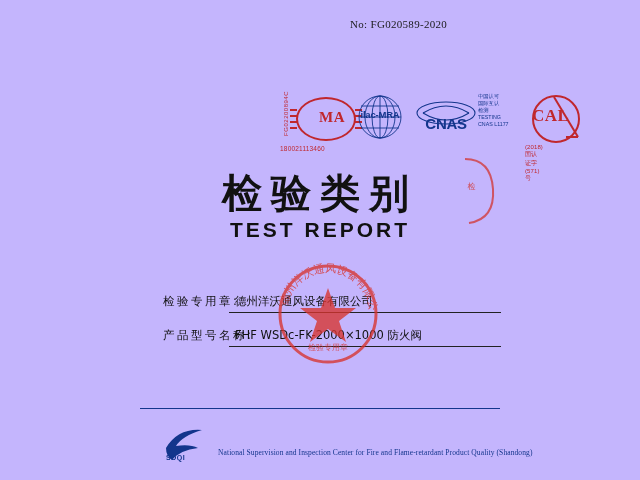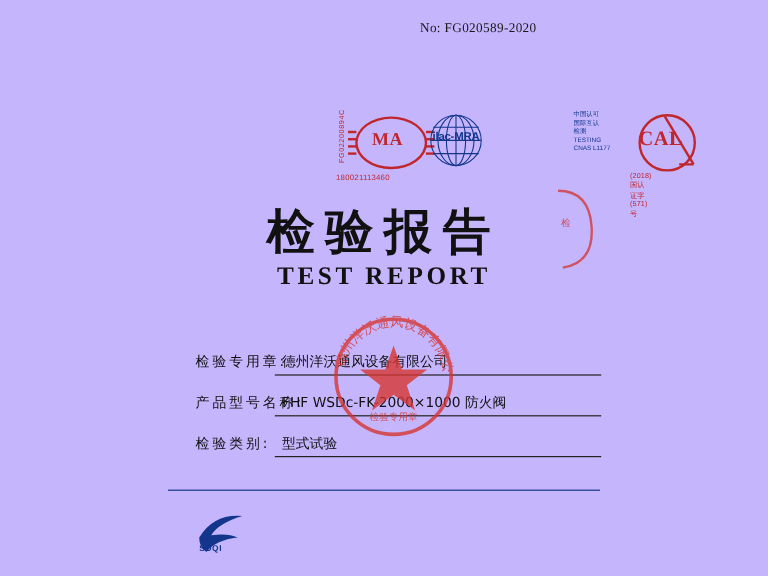--- a/index.html
+++ b/index.html
@@ -72,21 +72,21 @@
     top: 52px;
     width: 56px;
     height: 40px;
     border: 2.5px solid #c0272d;
     border-radius: 50%/50%;
   }
   .ma-oval .ma-text {
     position: absolute;
     left: 0; right: 0;
     top: 10px;
-    text-align: left;
+    text-align: center;
     font-size: 15px;
     font-weight: bold;
     color: #c0272d;
     font-family: "Liberation Serif", serif;
     letter-spacing: 0.5px;
     padding-left: 12px;
   }
   .ma-tick {
     position: absolute;
     width: 7px;
@@ -205,21 +205,21 @@
   }
   .title-en {
     position: absolute;
     left: 0; right: 0;
     top: 218px;
     text-align: center;
     font-size: 21px;
     font-weight: bold;
     letter-spacing: 3px;
     color: #111;
-    font-family: Liberation Serif, serif;
+    font-family: Liberation Sans, sans-serif;
   }
 
   
   .fields {
     position: absolute;
     left: 163px;
     top: 292px;
     width: 320px;
   }
   .field-row {
@@ -359,61 +359,66 @@
           <ellipse cx="25" cy="22" rx="15" ry="21"></ellipse>
           <line x1="4" y1="22" x2="46" y2="22"></line>
           <line x1="6" y1="11" x2="44" y2="11"></line>
           <line x1="6" y1="33" x2="44" y2="33"></line>
           <line x1="25" y1="1" x2="25" y2="43"></line>
         </g>
       </svg>
       <div class="label">ilac-MRA</div>
     </div>
 
+    <div class="cnas">
+      <svg class="mark" viewBox="0 0 62 24" xmlns="http://www.w3.org/2000/svg">
+        <g fill="none" stroke="#13358c" stroke-width="1.1">
+          <ellipse cx="31" cy="12" rx="29" ry="11"></ellipse>
+          <path d="M8 12 q23 -14 46 0"></path>
+          <path d="M8 12 q23 14 46 0"></path>
+        </g>
+      </svg>
+      <div class="txt">CNAS</div>
+    </div>
     <div class="cnas-side">
       <div>中国认可</div>
       <div>国际互认</div>
       <div>检测</div>
       <div>TESTING</div>
       <div>CNAS L1177</div>
     </div>
 
     <div class="cal">
       <div class="circle"></div>
       <div class="letters">CAL</div>
       <svg style="position:absolute;left:0;top:0;width:58px;height:48px;" viewBox="0 0 58 48" xmlns="http://www.w3.org/2000/svg">
         <path d="M26 4 L50 44" stroke="#c0272d" stroke-width="2" fill="none"></path>
         <path d="M50 44 L38 44" stroke="#c0272d" stroke-width="2" fill="none"></path>
       </svg>
     </div>
     <div class="cal-code">(2018)国认证字(571)号</div>
   </div>
 
-  <div class="title-cn">检验报告</div>
+  <div class="title-cn">检验类别</div>
   <div class="title-en">TEST REPORT</div>
 
   <svg class="side-stamp" viewBox="0 0 34 70" xmlns="http://www.w3.org/2000/svg">
     <path d="M2 4 q26 0 28 30 q2 30 -24 34" fill="none" stroke="#d23c3c" stroke-width="2" opacity="0.8"></path>
     <text x="8" y="20" font-size="8" fill="#d23c3c" opacity="0.85" writing-mode="tb">检</text>
   </svg>
 
   <div class="fields">
     <div class="field-row">
       <span class="field-label">检验专用章:</span>
       <span class="field-value">德州洋沃通风设备有限公司</span>
       <span class="field-line"></span>
     </div>
     <div class="field-row">
       <span class="field-label">产品型号名称:</span>
       <span class="field-value">FHF WSDc-FK-2000×1000 防火阀</span>
-      <span class="field-line"></span>
-    </div>
-    <div class="field-row">
-      <span class="field-label">检验类别:</span>
-      <span class="field-value">型式试验</span>
       <span class="field-line"></span>
     </div>
   </div>
 
   <svg class="stamp" viewBox="0 0 112 112" xmlns="http://www.w3.org/2000/svg">
     <g opacity="0.78">
       <circle cx="56" cy="56" r="48" fill="none" stroke="#d8342e" stroke-width="3"></circle>
       <path d="M56 30 l7 20 21 0 -17 13 7 21 -18 -13 -18 13 7 -21 -17 -13 21 0 z" fill="#d8342e"></path>
       <defs>
         <path id="stamparc" d="M 14 56 A 42 42 0 0 1 98 56"></path>
@@ -424,15 +429,16 @@
       <text x="56" y="92" font-size="8" fill="#d8342e" text-anchor="middle" font-family="DejaVu Sans, sans-serif">检验专用章</text>
     </g>
   </svg>
 
   <div class="footer-line"></div>
   <div class="footer">
     <svg class="footer-logo" viewBox="0 0 46 36" xmlns="http://www.w3.org/2000/svg">
       <path d="M4 22 q12 -20 36 -18 q-20 6 -26 16 q14 -2 22 2 q-18 2 -26 12 q-6 -4 -6 -12 z" fill="#13358c"></path>
     </svg>
     <div class="footer-sdqi">SDQI</div>
+    <div class="footer-en">National Supervision and Inspection Center for Fire and Flame-retardant Product Quality (Shandong)</div>
   </div>
 
 </div>
 
 </body></html>

